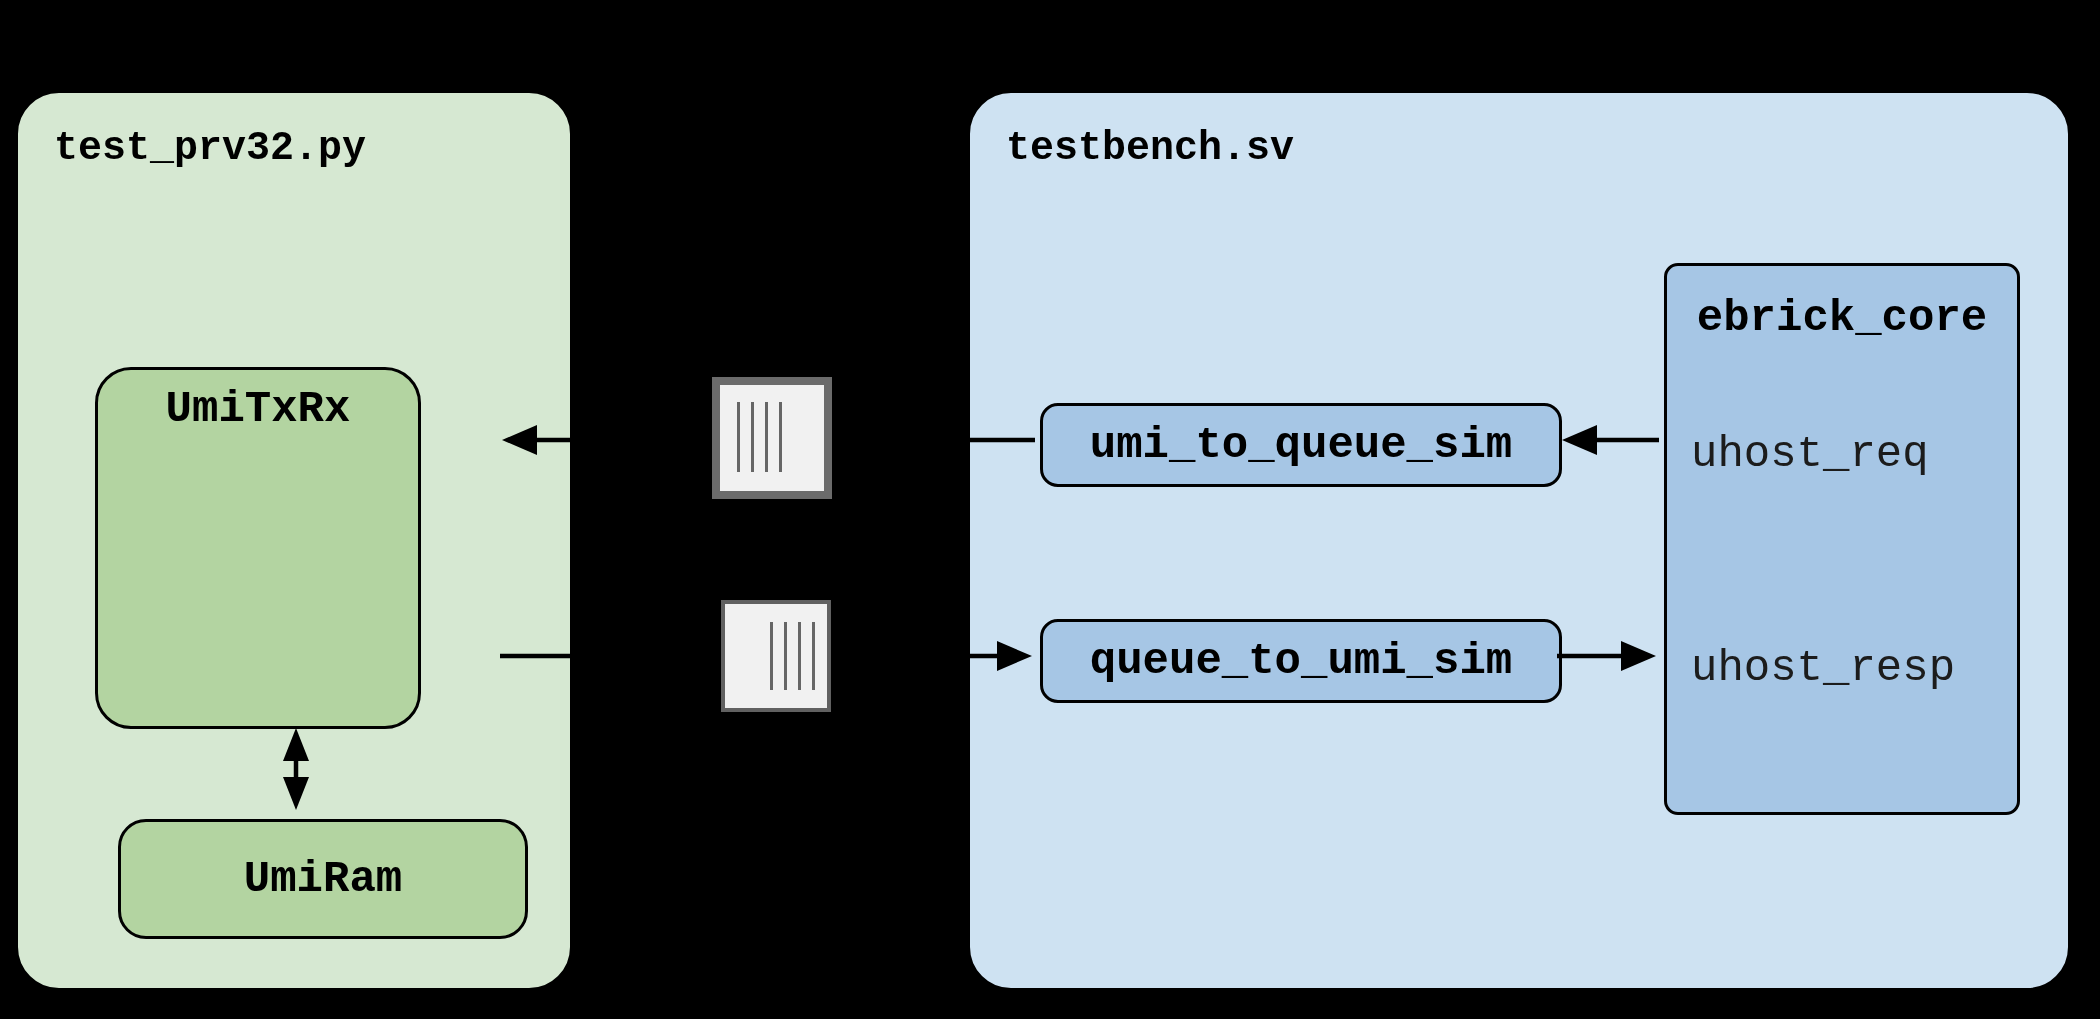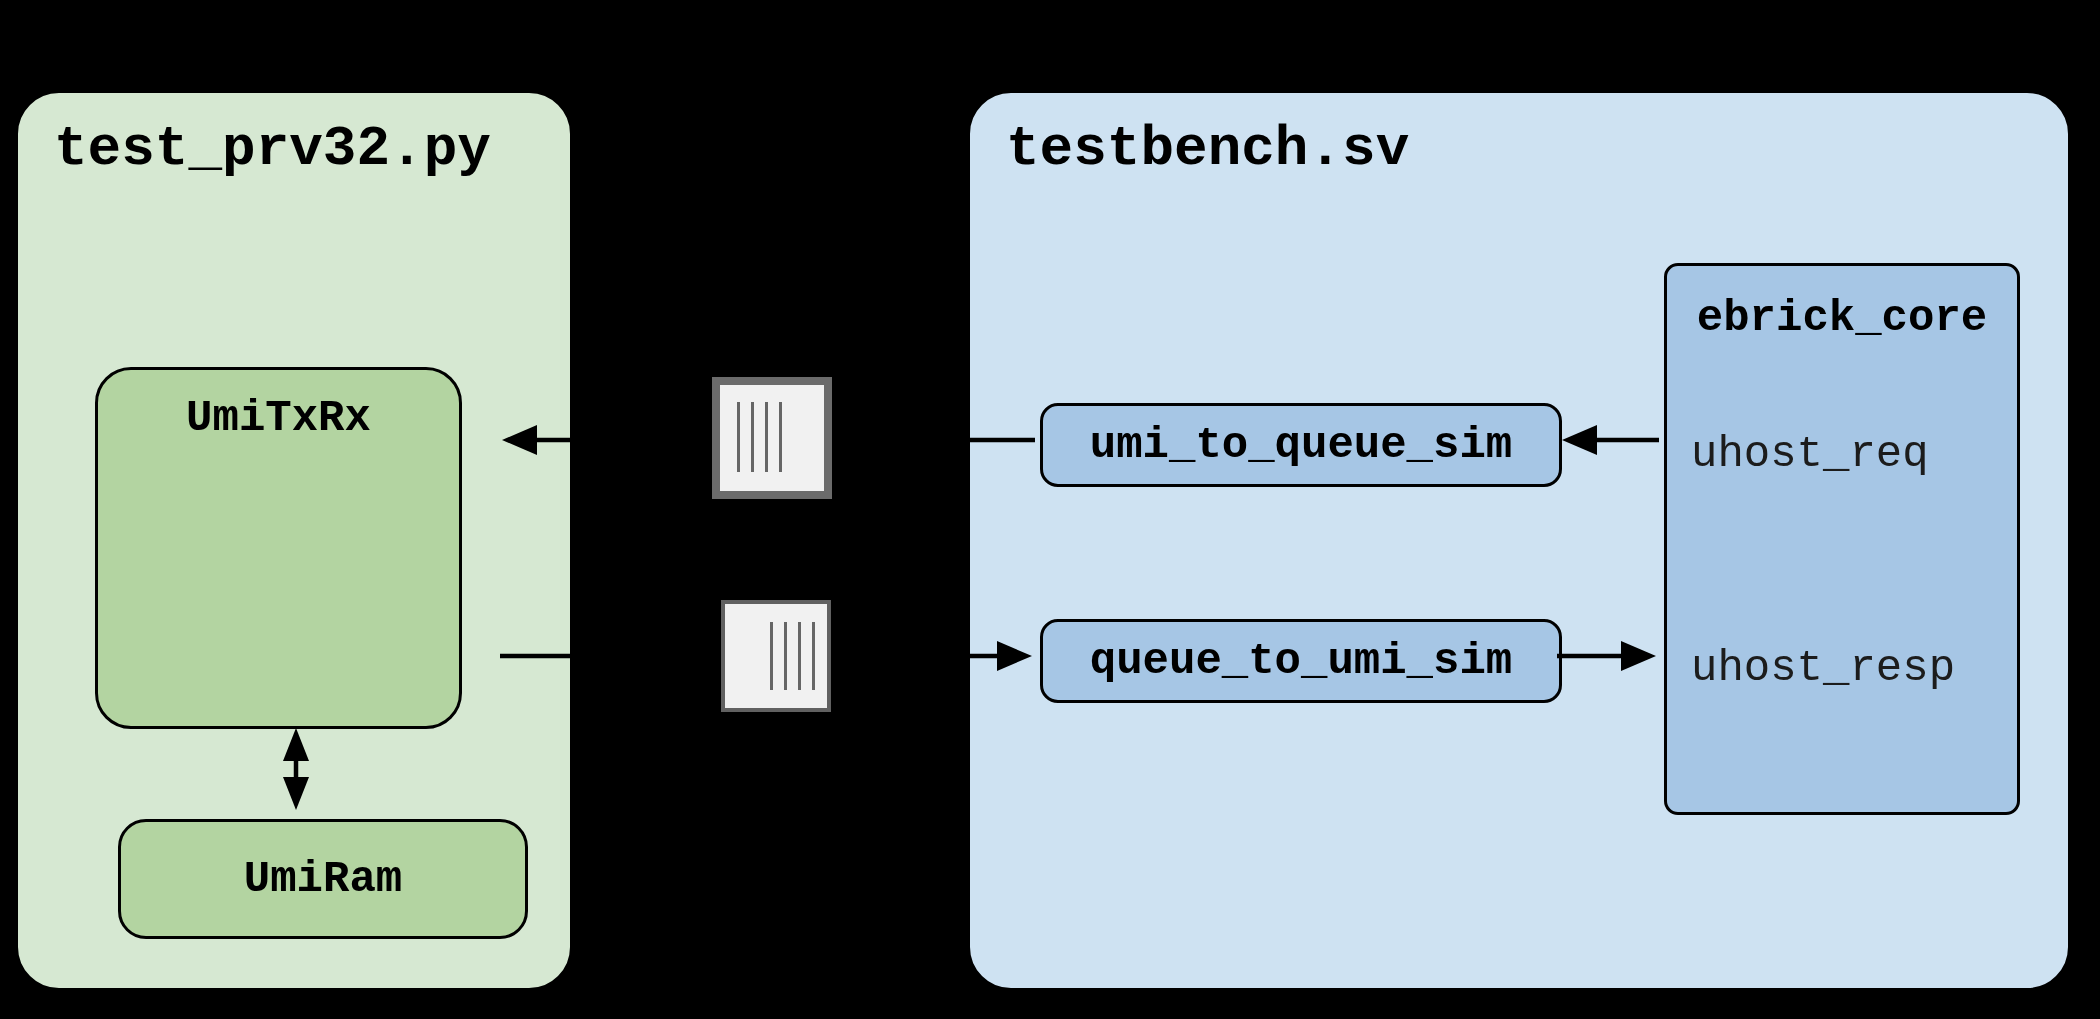--- a/index.html
+++ b/index.html
@@ -24,29 +24,29 @@
     background:var(--c-background);
     font-family:"Liberation Mono","DejaVu Sans Mono",monospace;
     color:var(--c-label_text);
   }
   
   .group{position:absolute;border:5px solid var(--c-border);border-radius:46px;z-index:1;}
   .group.green{left:13px;top:88px;width:562px;height:905px;background:var(--c-python_group_fill);}
   .group.blue{left:965px;top:88px;width:1108px;height:905px;background:var(--c-testbench_group_fill);}
   .group-title{
     position:absolute;top:32px;left:36px;
-    font-size:56px;font-weight:bold;line-height:48px;white-space:nowrap;
+    font-size:40px;font-weight:bold;line-height:48px;white-space:nowrap;
   }
   
   .node{position:absolute;border:3px solid var(--c-border);}
   .node-label{font-size:44px;font-weight:bold;line-height:48px;white-space:nowrap;}
   .umitxrx{
-    left:77px;top:274px;width:367px;height:362px;border-radius:36px;
+    left:77px;top:274px;width:326px;height:362px;border-radius:36px;
     background:var(--c-python_node_fill);
-    display:flex;justify-content:center;align-items:flex-start;padding-top:24px;
+    display:flex;justify-content:center;align-items:flex-start;padding-top:15px;
   }
   .umiram{
     left:77px;top:726px;width:410px;height:120px;border-radius:28px;
     background:var(--c-python_node_fill);
     display:flex;justify-content:center;align-items:center;margin-left:23px;
   }
   .pill{
     left:70px;width:522px;height:84px;border-radius:18px;
     background:var(--c-testbench_node_fill);
     display:flex;justify-content:center;align-items:center;

